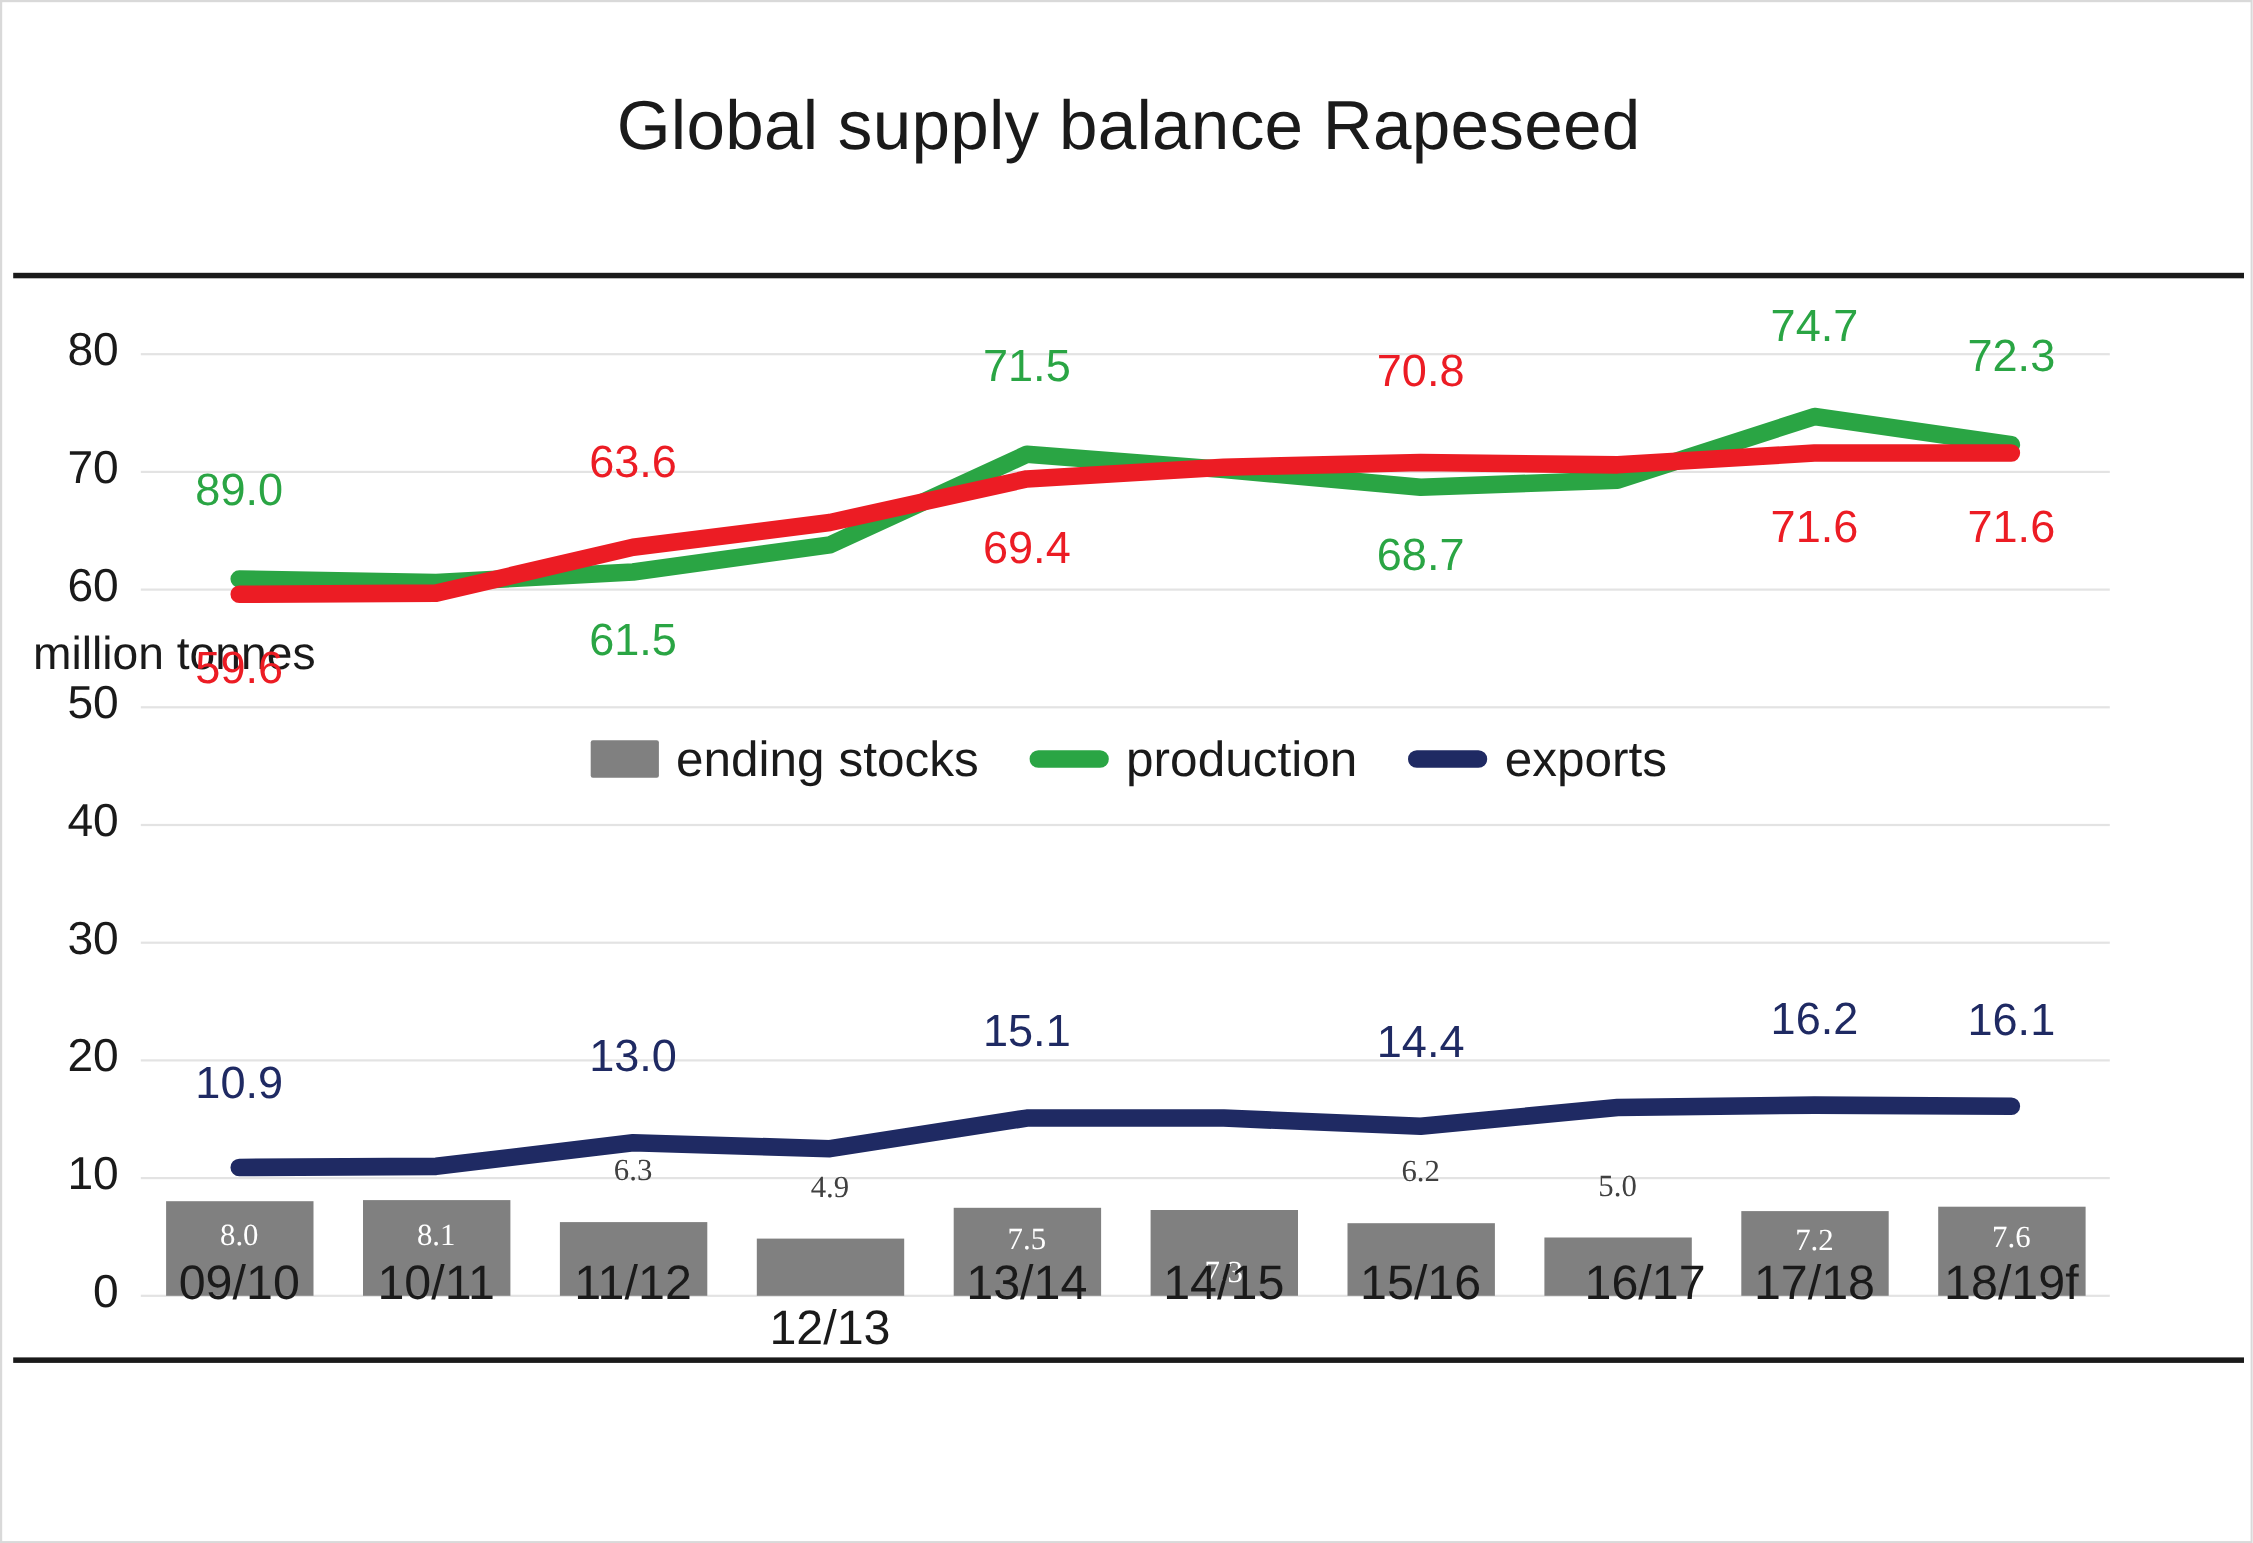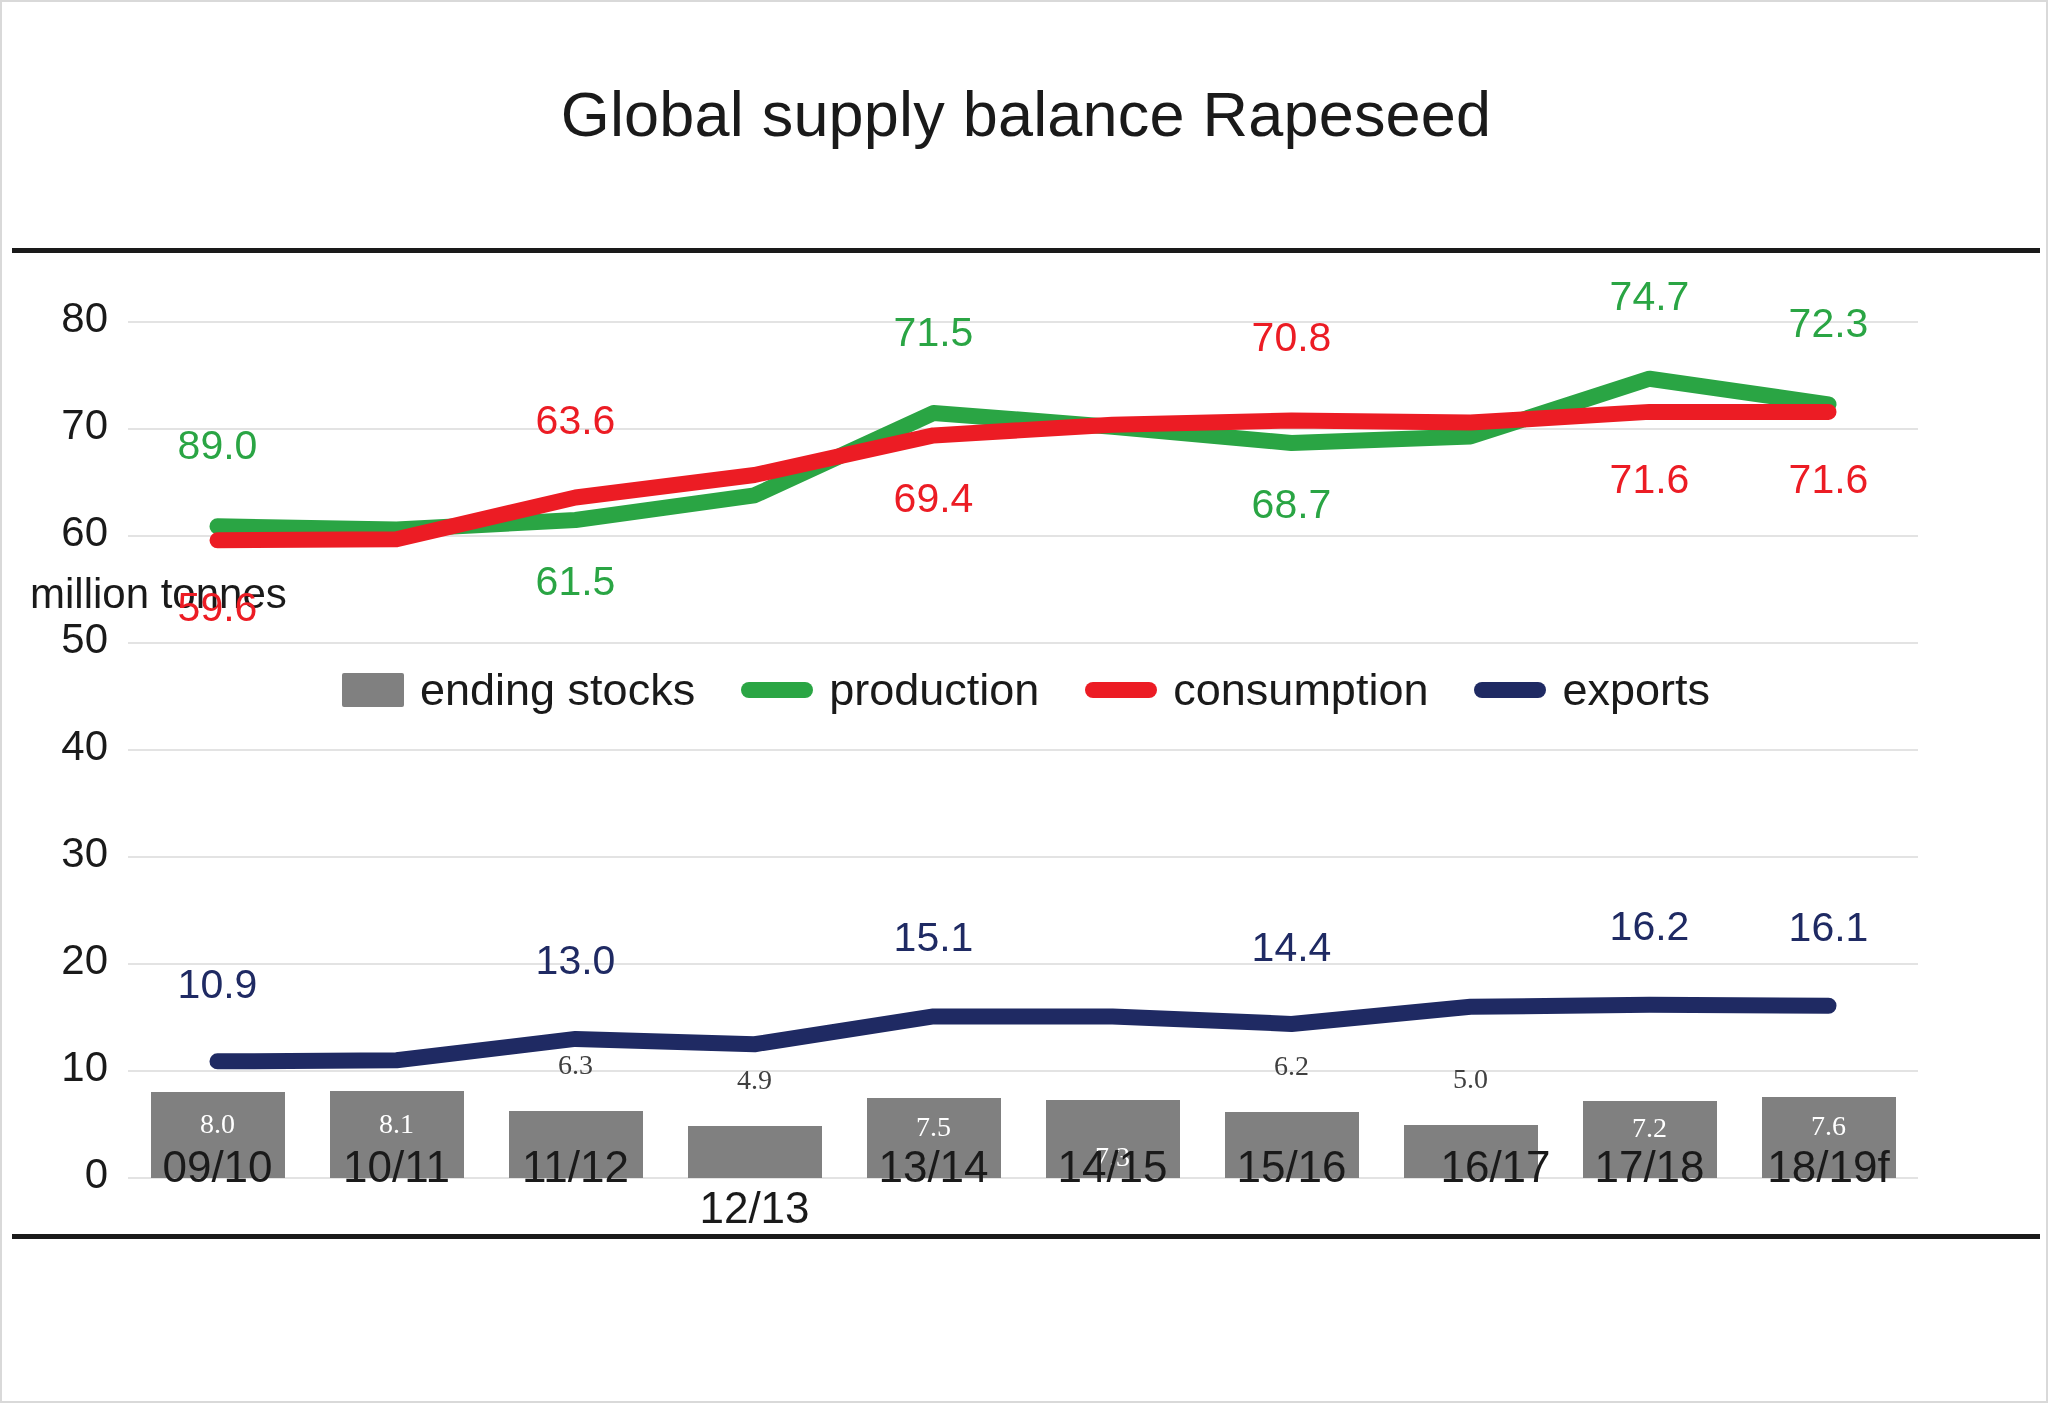--- a/index.html
+++ b/index.html
@@ -220,24 +220,20 @@
   <div id="legend">
       <div class="legend-item">
         <span class="legend-swatch-box" style="background: rgb(128, 128, 128);"></span>
         <span class="legend-text">ending stocks</span>
       </div>
       <div class="legend-item">
         <span class="legend-swatch-line" style="background: rgb(42, 165, 68);"></span>
         <span class="legend-text">production</span>
       </div>
       <div class="legend-item">
-        <span class="legend-swatch-line" style="background: rgb(236, 28, 36);"></span>
-        <span class="legend-text">consumption</span>
-      </div>
-      <div class="legend-item">
         <span class="legend-swatch-line" style="background: rgb(31, 42, 99);"></span>
         <span class="legend-text">exports</span>
       </div>
     </div>
 
   <div id="xaxis">
       <div class="xlabel" style="left: -20.5px; width: 220px; top: 0px;">09/10</div>
       <div class="xlabel" style="left: 158.5px; width: 220px; top: 0px;">10/11</div>
       <div class="xlabel" style="left: 337.5px; width: 220px; top: 0px;">11/12</div>
       <div class="xlabel" style="left: 516.5px; width: 220px; top: 0px; margin-top: 41px;">12/13</div>

